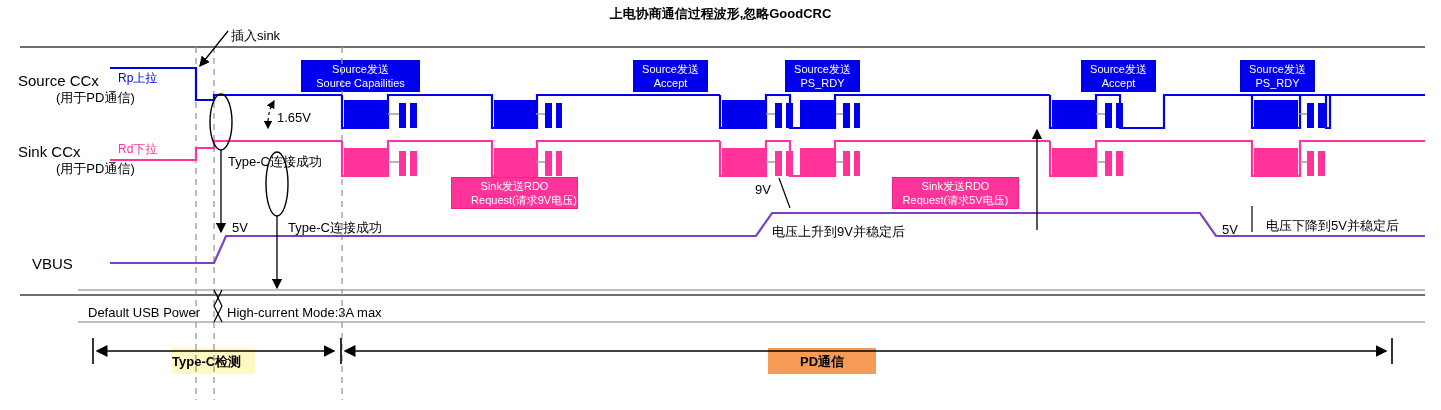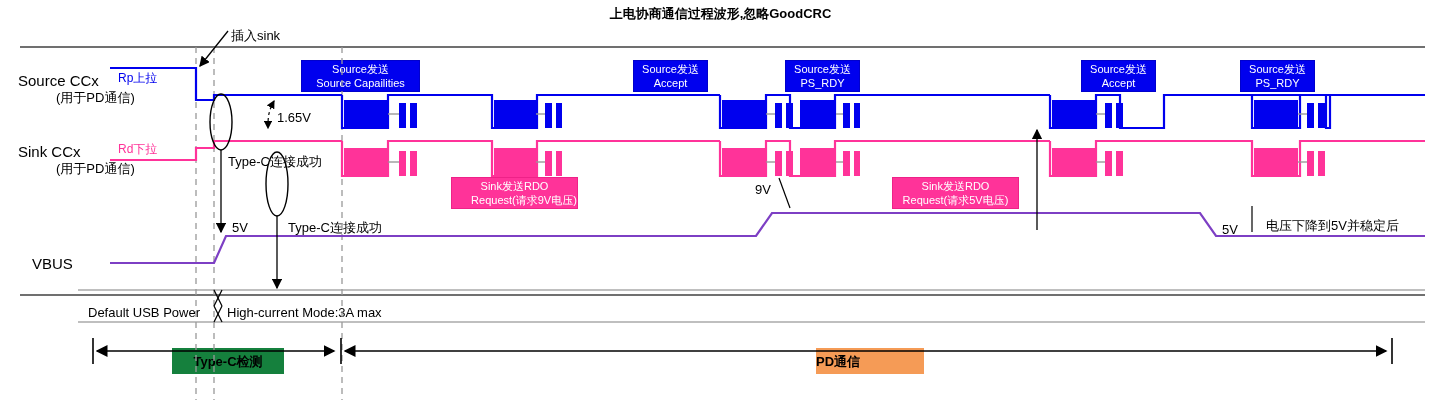--- a/index.html
+++ b/index.html
@@ -65,20 +65,23 @@
   </div>
 
   <div style="position:absolute;left:232px;top:218px;">
     <span class="anno">5V</span>
   </div>
 
   <div style="position:absolute;left:755px;top:180px;">
     <span class="anno">9V</span>
   </div>
 
+  <div style="position:absolute;left:772px;top:222px;">
+    <span class="anno">电压上升到9V并稳定后</span>
+  </div>
 
   <div style="position:absolute;left:1222px;top:220px;">
     <span class="anno">5V</span>
   </div>
 
   <div style="position:absolute;left:1266px;top:216px;">
     <span class="anno">电压下降到5V并稳定后</span>
   </div>
 
   <div style="position:absolute;left:301px;top:60px;width:117px;height:29px;background:#0000EE;border:1px solid #0000CC;text-align:center;line-height:14px;padding-top:1px;">
@@ -116,24 +119,24 @@
     <div class="pktlbl" style="color:#fff;">PS_RDY</div>
   </div>
 
   <div style="position:absolute;left:88px;top:303px;">
     <span class="modelbl">Default USB Power</span>
   </div>
   <div style="position:absolute;left:227px;top:303px;">
     <span class="modelbl">High-current Mode:3A max</span>
   </div>
 
-  <div style="position:absolute;left:172px;top:348px;width:112px;height:26px;background:#15803d;text-align:center;line-height:26px;">
+  <div style="position:absolute;left:172px;top:348px;width:83px;height:26px;background:#fef9c3;line-height:26px;">
     <span class="phaselbl">Type-C检测</span>
   </div>
-  <div style="position:absolute;left:816px;top:348px;width:108px;height:26px;background:#F59B56;line-height:26px;">
+  <div style="position:absolute;left:768px;top:348px;width:108px;height:26px;background:#F59B56;text-align:center;line-height:26px;">
     <span class="phaselbl">PD通信</span>
   </div>
 
   <svg id="diagram" viewBox="0 0 1441 410">
     <defs>
       <marker id="arrHead" markerWidth="8" markerHeight="8" refX="7" refY="4" orient="auto">
         <path d="M0,0 L8,4 L0,8 Z" fill="#000"></path>
       </marker>
       <marker id="arrTail" markerWidth="8" markerHeight="8" refX="1" refY="4" orient="auto">
         <path d="M8,0 L0,4 L8,8 Z" fill="#000"></path>

